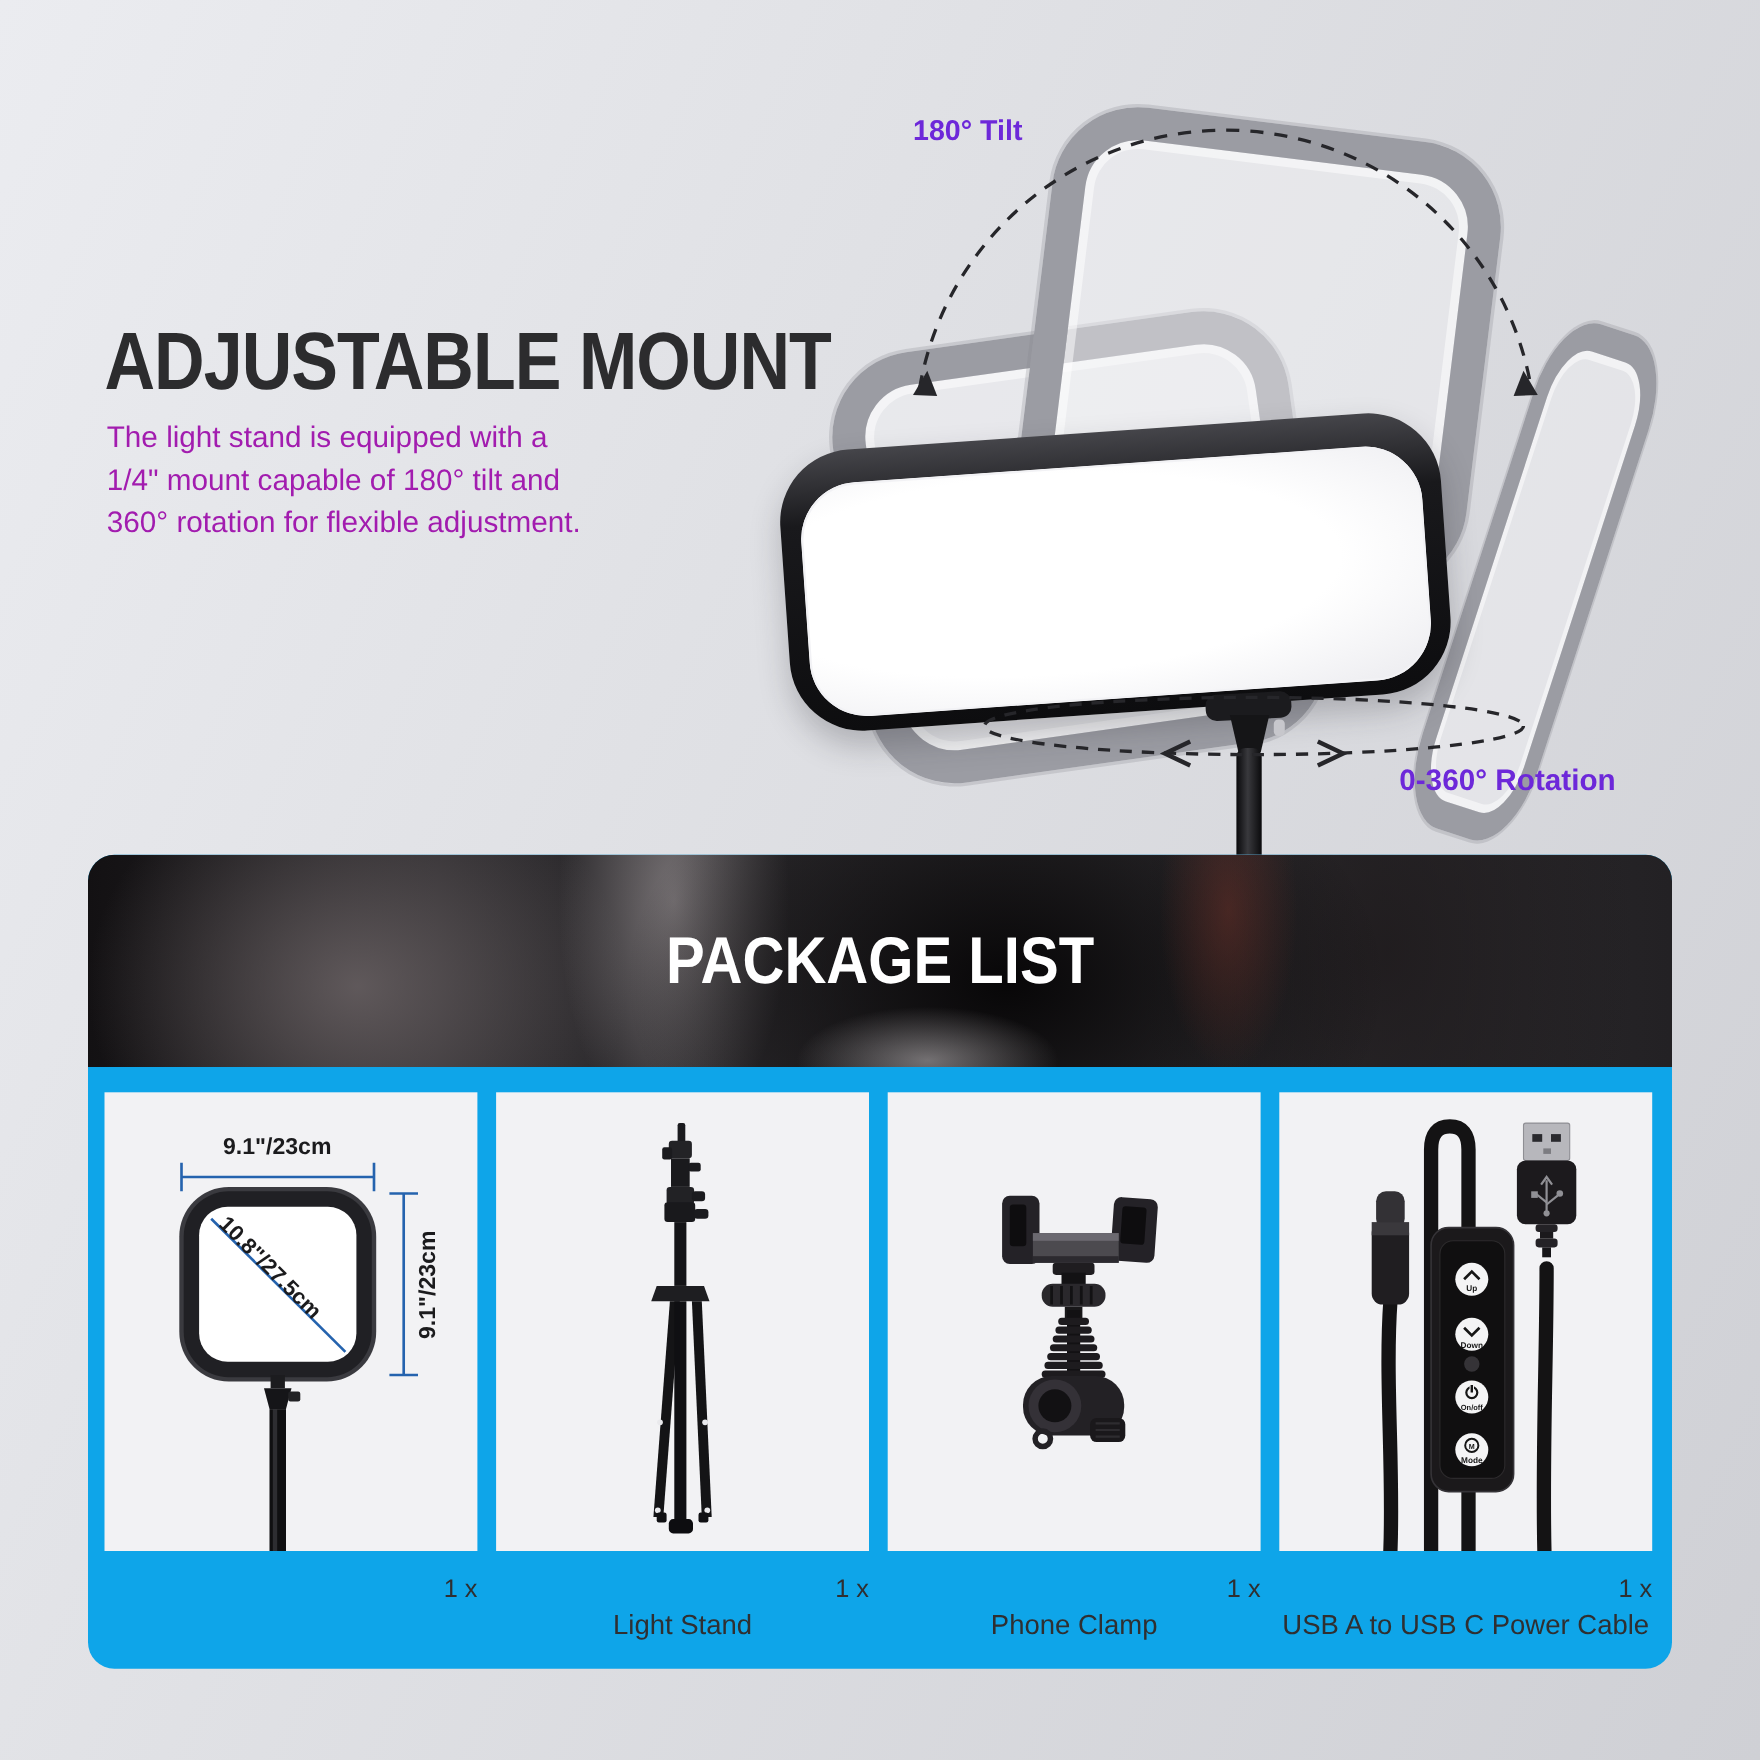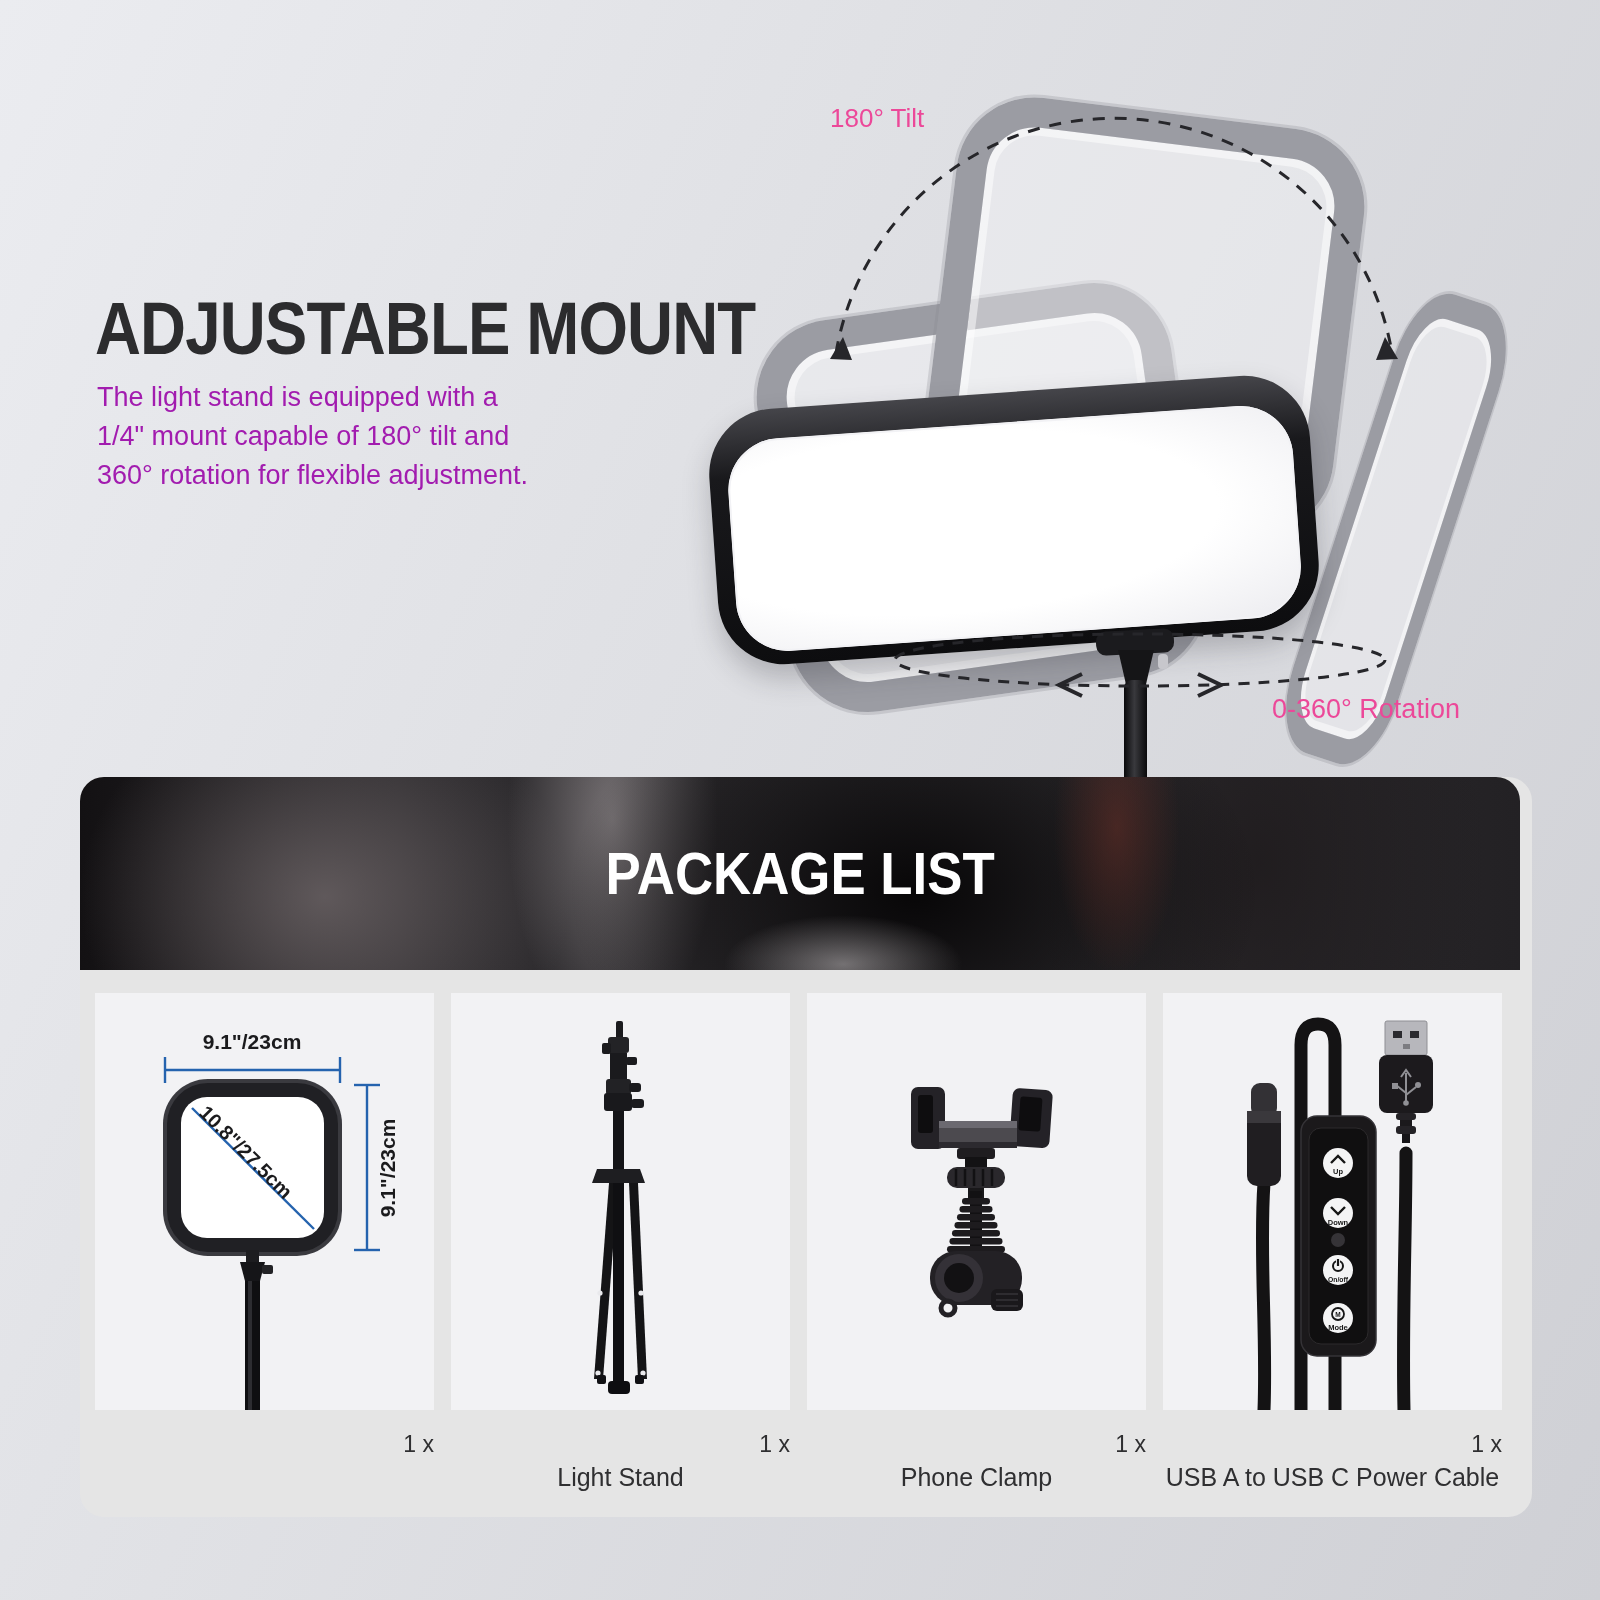--- a/index.html
+++ b/index.html
@@ -38,25 +38,25 @@
   .front-panel .face{
     position:absolute;left:18px;right:18px;top:30px;bottom:13px;border-radius:52px;
     background:radial-gradient(ellipse at 38% 45%,#ffffff 55%,#ebebef 100%);
     box-shadow:inset 0 0 0 2px #f2f2f5;
   }
   .mount-knuckle{position:absolute;left:1096px;top:630px;width:78px;height:24px;border-radius:10px;background:#1b1b1e;transform:rotate(-3deg);z-index:3;}
   .mount-cone{position:absolute;left:1108px;top:650px;width:56px;height:34px;background:#151517;clip-path:polygon(18% 0,82% 0,68% 100%,32% 100%);z-index:3;}
   .mount-pin{position:absolute;left:1158px;top:654px;width:10px;height:15px;border-radius:4px;background:#c7c7cc;z-index:3;}
   .hero-pole{position:absolute;left:1124px;top:680px;width:23px;height:97px;border-radius:8px 8px 0 0;background:linear-gradient(90deg,#09090b,#39393d 45%,#0a0a0c);z-index:3;}
   .dash-ellipse{position:absolute;left:885px;top:628px;z-index:4;}
-  .anno{position:absolute;font-size:26px;font-weight:400;color:#ec4899;z-index:5;white-space:nowrap;text-align:center;}
+  .anno{position:absolute;font-size:26px;font-weight:700;color:#6d28d9;z-index:5;white-space:nowrap;text-align:center;}
   .anno.tilt{left:830px;top:103px;}
   .anno.rotation{left:1232px;top:694px;font-size:27px;margin-left:40px;}
   
-  .panel{position:absolute;left:80px;top:777px;width:1440px;height:740px;background:#e5e5e5;border-radius:24px;z-index:6;padding-left:12px;}
+  .panel{position:absolute;left:80px;top:777px;width:1440px;height:740px;background:#0ea5e9;border-radius:24px;z-index:6;}
   .banner{
     position:absolute;left:0;top:0;width:1440px;height:193px;border-radius:24px 24px 0 0;overflow:hidden;
     display:flex;align-items:center;justify-content:center;
     background:
       radial-gradient(170px 70px ellipse at 53% 97%,rgba(210,205,207,.5),transparent 70%),
       radial-gradient(90px 210px ellipse at 72% 26%,rgba(122,52,42,.45),transparent 70%),
       radial-gradient(480px 330px ellipse at 58% 60%,rgba(6,5,6,.96),transparent 72%),
       radial-gradient(150px 320px ellipse at 37% 22%,rgba(168,161,163,.6),transparent 70%),
       radial-gradient(350px 300px ellipse at 17% 62%,rgba(110,102,104,.8),transparent 70%),
       radial-gradient(300px 420px ellipse at 82% 45%,rgba(30,26,28,.8),transparent 75%),

